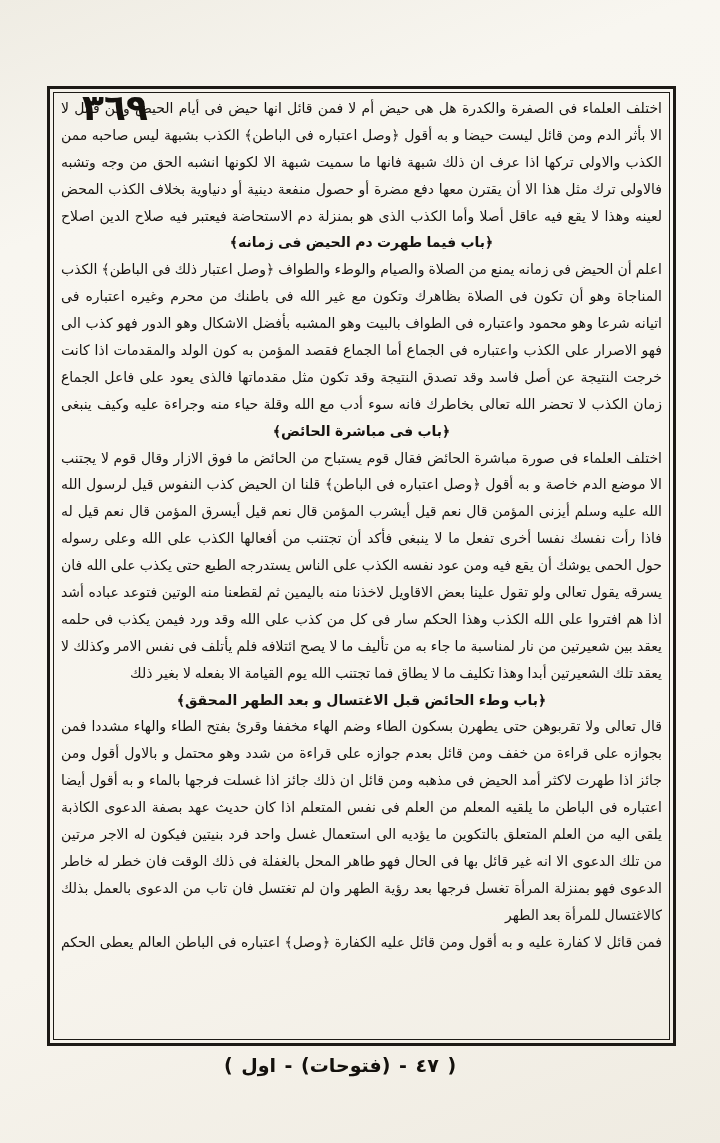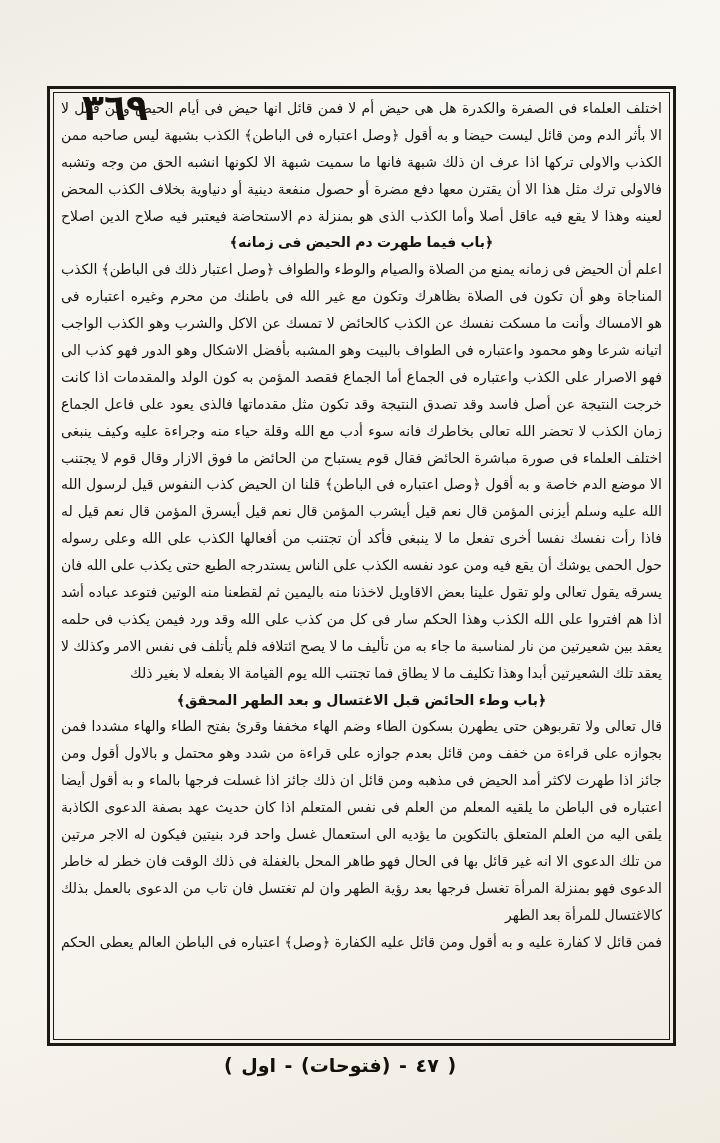--- a/index.html
+++ b/index.html
@@ -93,25 +93,25 @@
   <div class="frame-inner">
     <div class="text-block">
         <div class="line al-justify">اختلف العلماء فى الصفرة والكدرة هل هى حيض أم لا فمن قائل انها حيض فى أيام الحيض ومن قائل لا تكون حيضا</div>
         <div class="line al-justify">الا بأثر الدم ومن قائل ليست حيضا و به أقول ﴿وصل اعتباره فى الباطن﴾ الكذب بشبهة ليس صاحبه ممن تعمد</div>
         <div class="line al-justify">الكذب والاولى تركها اذا عرف ان ذلك شبهة فانها ما سميت شبهة الا لكونها انشبه الحق من وجه وتشبه الباطل من وجه</div>
         <div class="line al-justify">فالاولى ترك مثل هذا الا أن يقترن معها دفع مضرة أو حصول منفعة دينية أو دنياوية بخلاف الكذب المحض الذى هو</div>
         <div class="line al-justify">لعينه وهذا لا يقع فيه عاقل أصلا وأما الكذب الذى هو بمنزلة دم الاستحاضة فيعتبر فيه صلاح الدين اصلاح الدنيا</div>
         <div class="line heading">﴿باب فيما طهرت دم الحيض فى زمانه﴾</div>
         <div class="line al-justify">اعلم أن الحيض فى زمانه يمنع من الصلاة والصيام والوطء والطواف ﴿وصل اعتبار ذلك فى الباطن﴾ الكذب فى</div>
         <div class="line al-justify">المناجاة وهو أن تكون فى الصلاة بظاهرك وتكون مع غير الله فى باطنك من محرم وغيره اعتباره فى الصوم فالصوم</div>
-        <div class="line al-justify">هو الامساك وأنت ما مسكت نفسك عن الكذب كالحائض لا تمسك عن الاكل والشرب وهو الكذب الواجب</div>
         <div class="line al-justify">اتيانه شرعا وهو محمود واعتباره فى الطواف بالبيت وهو المشبه بأفضل الاشكال وهو الدور فهو كذب الى غير نهاية</div>
         <div class="line al-justify">فهو الاصرار على الكذب واعتباره فى الجماع أما الجماع فقصد المؤمن به كون الولد والمقدمات اذا كانت كاذبة</div>
         <div class="line al-justify">خرجت النتيجة عن أصل فاسد وقد تصدق النتيجة وقد تكون مثل مقدماتها فالذى يعود على فاعل الجماع يقول فى</div>
         <div class="line al-justify">زمان الكذب لا تحضر الله تعالى بخاطرك فانه سوء أدب مع الله وقلة حياء منه وجراءة عليه وكيف ينبغى للعبد أن</div>
+        <div class="line heading">﴿باب فى مباشرة الحائض﴾</div>
         <div class="line al-justify">اختلف العلماء فى صورة مباشرة الحائض فقال قوم يستباح من الحائض ما فوق الازار وقال قوم لا يجتنب من الحائض</div>
         <div class="line al-justify">الا موضع الدم خاصة و به أقول ﴿وصل اعتباره فى الباطن﴾ قلنا ان الحيض كذب النفوس قيل لرسول الله صلى</div>
         <div class="line al-justify">الله عليه وسلم أيزنى المؤمن قال نعم قيل أيشرب المؤمن قال نعم قيل أيسرق المؤمن قال نعم قيل له أيكذب المؤمن قال لا</div>
         <div class="line al-justify">فاذا رأت نفسك نفسا أخرى تفعل ما لا ينبغى فأكد أن تجتنب من أفعالها الكذب على الله وعلى رسوله والراتع</div>
         <div class="line al-justify">حول الحمى يوشك أن يقع فيه ومن عود نفسه الكذب على الناس يستدرجه الطبع حتى يكذب على الله فان الطبع</div>
         <div class="line al-justify">يسرقه يقول تعالى ولو تقول علينا بعض الاقاويل لاخذنا منه باليمين ثم لقطعنا منه الوتين فتوعد عباده أشد الوعيد</div>
         <div class="line al-justify">اذا هم افتروا على الله الكذب وهذا الحكم سار فى كل من كذب على الله وقد ورد فيمن يكذب فى حلمه انه يكلف أن</div>
         <div class="line al-justify">يعقد بين شعيرتين من نار لمناسبة ما جاء به من تأليف ما لا يصح ائتلافه فلم يأتلف فى نفس الامر وكذلك لا يقدر أن</div>
         <div class="line al-right">يعقد تلك الشعيرتين أبدا وهذا تكليف ما لا يطاق فما تجتنب الله يوم القيامة الا بفعله لا بغير ذلك</div>
         <div class="line heading">﴿باب وطء الحائض قبل الاغتسال و بعد الطهر المحقق﴾</div>

